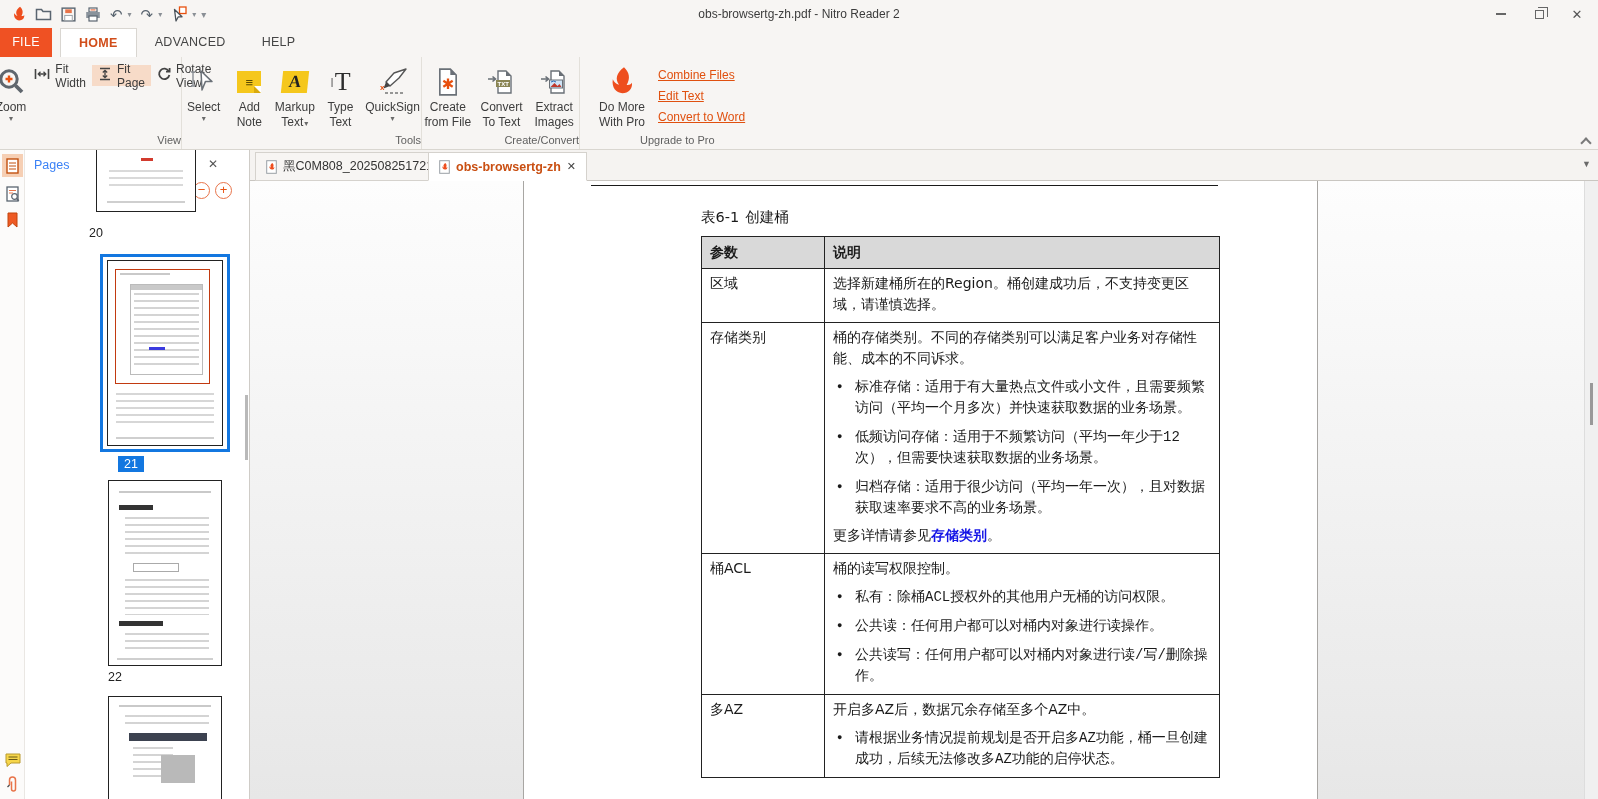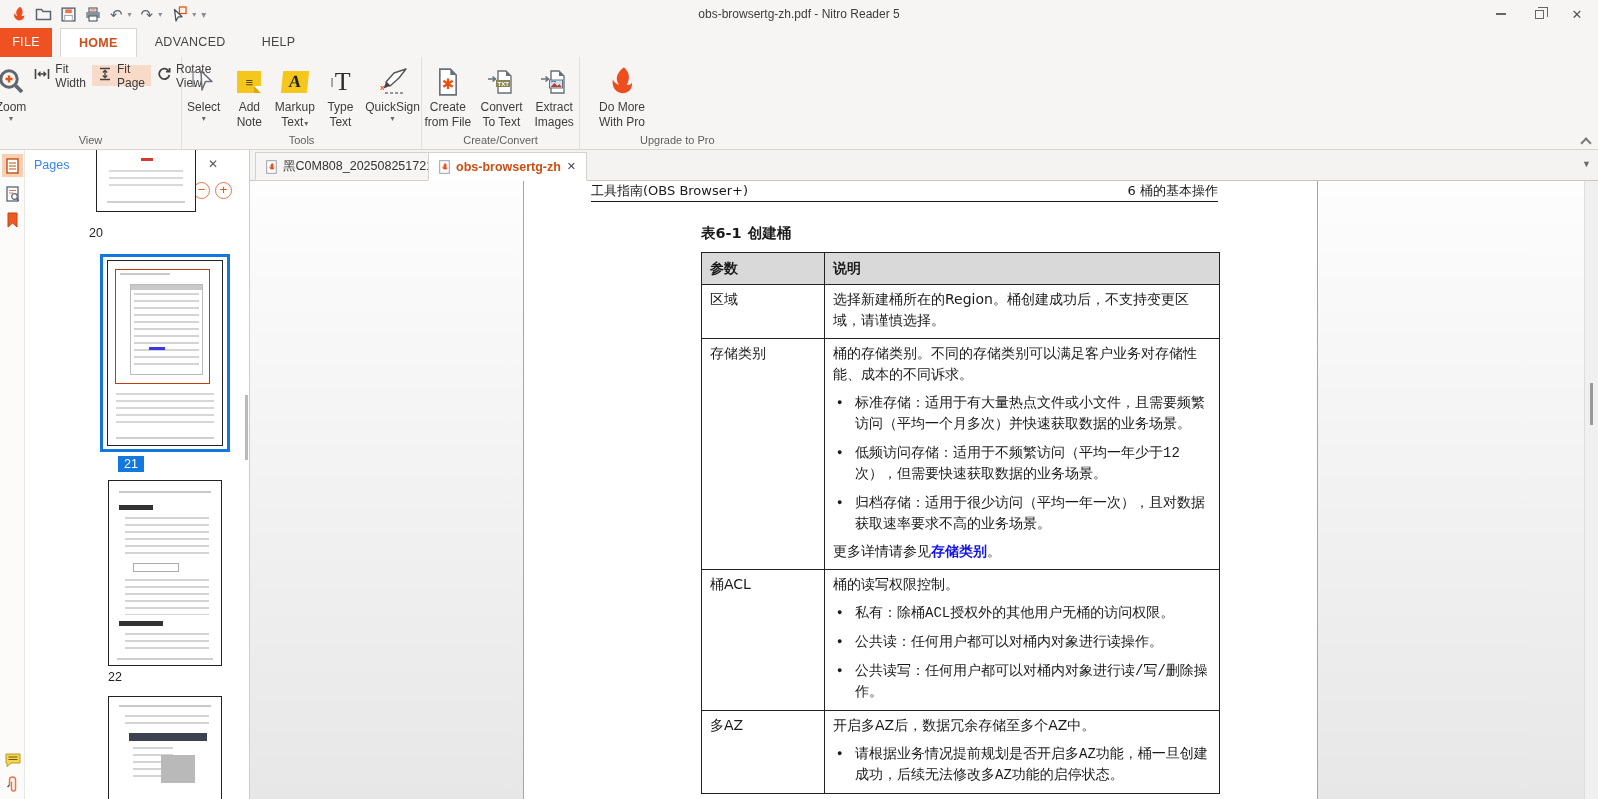--- a/index.html
+++ b/index.html
@@ -25,21 +25,21 @@
   
   .rtabs { position:absolute; left:0; top:28px; right:0; height:29px; display:flex;align-items:center; }
   .rtab { padding:0 18px; height:29px; line-height:29px; font-size:12.5px; color:#454545; letter-spacing:.3px; }
   .rtab.file { background:#ef5123; color:#fff; width:52px; padding:0; text-align:center; margin-right:8px; }
   .rtab.active { background:#fff; color:#d14e1b; border:1px solid #d9d6d1; border-bottom:none; font-weight:bold; }
 
   
   .ribbon { position:absolute; left:0; top:57px; right:0; height:93px; background:#f7f5f3;
             border-bottom:1px solid #d9d6d0; display:flex; }
   .rgroup { position:relative; height:100%; border-right:1px solid #e3e0da; padding-top:3px; }
-  .glabel { position:absolute; left:0; right:0; bottom:3px; text-align:center; font-size:11px; color:#5f5f5f; }
+  .glabel { position:absolute; left:0; right:0; bottom:3px; text-align:right; font-size:11px; color:#5f5f5f; }
   .gbody { display:flex; justify-content:center; gap:2px; height:72px; }
   .bigbtn { width:46px; height:72px; display:flex; flex-direction:column; align-items:center;
             font-size:12px; color:#3d3d3d; text-align:center; padding-top:4px; }
   .bigbtn .bicon { height:36px; display:flex; align-items:center; justify-content:center; }
   .bigbtn .blbl { line-height:15px; }
   .sel { background:#fde047;align-items:flex-end; }
   .caret { font-size:8px; color:#6a6a6a; line-height:8px; }
   .smallcol { display:flex; padding-top:5px; }
   .smallbtn { height:21px; display:flex; align-items:center; gap:5px; font-size:12px; color:#3c3c3c; padding:0 6px; }
   .smallbtn.sel2 { background:#f7dbc8; }
@@ -105,21 +105,21 @@
   .vscroll { position:absolute; right:0; top:31px; width:14px; bottom:0; background:#f0f0f0;
              border-left:1px solid #dddddd; }
   .vthumb { position:absolute; left:5px; top:202px; width:3px; height:42px; background:#999; }
 
   
   .doc { font-family:"DejaVu Sans", sans-serif; color:#1a1a1a; }
   .pgheader { margin:2px 99px 0 67px; border-bottom:1px solid #1a1a1a; padding-bottom:2px;
               font-size:13px; line-height:16px; }
   .pgheader .row2 { display:flex; justify-content:space-between; }
   .pgbody { margin:22px 99px 0 177px; }
-  .caption { font-size:14.5px; font-weight:bold; }
+  .caption { font-size:14.5px; font-weight:normal; }
   .caption .cb { margin-right:6px; }
   table.doctbl { border-collapse:collapse; width:519px; margin-top:9px; font-size:14px; }
   .doctbl th, .doctbl td { border:1px solid #222; text-align:left; vertical-align:top;
                            padding:4px 10px 7px 8px; line-height:21px; }
   .doctbl th { background:#d9d9d9; font-weight:bold; padding-top:5px; padding-bottom:5px; }
   .doctbl td.pcol { width:123px; }
   .blt { position:relative; padding-left:22px; margin-top:8px;font-family:Liberation Mono, monospace; }
   .blt:before { content:"●"; position:absolute; left:4px; top:0; font-size:9px; }
   .more { margin-top:6px; }
   .bluelink { color:#1414e6; font-weight:bold; }
@@ -162,21 +162,21 @@
       <span class="qcaret">▾</span>
       <span class="qicon">
         <svg width="16" height="16" viewBox="0 0 16 16">
             <rect x="8.5" y="1" width="6.5" height="6.5" fill="#fff" stroke="#e8500f" stroke-width="1.3"></rect>
             <path d="M3.5 3.5l7.5 7.3H7.3L5 15z" fill="#fff" stroke="#4a525a" stroke-width="1.3" stroke-linejoin="round"></path>
           </svg>
       </span>
       <span class="qcaret">▾</span>
       <span class="qcaret" style="font-size:10px">▾</span>
     </div>
-    <div class="apptitle">obs-browsertg-zh.pdf - Nitro Reader 5</div>
+    <div class="apptitle">obs-browsertg-zh.pdf - Nitro Reader 2</div>
     <div class="winctrls">
       <div class="wbtn">
           <span class="wmin"></span>
         </div>
       <div class="wbtn">
           <span class="wrest"></span>
         </div>
       <div class="wbtn wclose">
           <span>✕</span>
         </div>
@@ -348,20 +348,25 @@
       <div class="gbody" style="justify-content:flex-start; padding-left:14px">
         <div class="bigbtn" style="width:56px">
           <span class="bicon">
             <svg width="28" height="32" viewBox="0 0 20 24">
                 <path d="M11.5 1C6 5 4.5 10 7.8 14 5.6 13.6 4 12 3.1 10c-1 6 2.4 10.4 7.2 10.4 4.6 0 7.6-3.2 7.2-7.8-1 1.4-2.4 1.9-4 1.6 3-5 2-9.4-2-13.2z" fill="#ee4e1e"></path>
               </svg>
           </span>
           <span class="blbl">Do More</span>
           <span class="blbl">With Pro</span>
         </div>
+        <div class="prolinks">
+          <a class="prolink">Combine Files</a>
+          <a class="prolink">Edit Text</a>
+          <a class="prolink">Convert to Word</a>
+        </div>
       </div>
       <div class="glabel" style="text-align:left; padding-left:60px">Upgrade to Pro</div>
     </div>
 
     <div style="flex:1; position:relative">
       <span class="ribcollapse"></span>
     </div>
   </div>
 
   <div class="main">
@@ -469,24 +474,20 @@
             </svg>
           <span>obs-browsertg-zh</span>
           <span class="tabclose"><span>✕</span></span>
         </div>
         <span class="tabscrolldown">▼</span>
       </div>
 
       <div class="canvas">
         <div class="page doc">
           <div class="pgheader">
-            <div class="row2">
-              <span>工具指南(OBS Browser+)</span>
-              <span>6 桶的基本操作</span>
-            </div>
           </div>
 
           <div class="pgbody">
             <div class="caption">
               <span class="cb">表6-1</span><span>创建桶</span>
             </div>
 
             <table class="doctbl">
               <tbody>
                   <tr>

